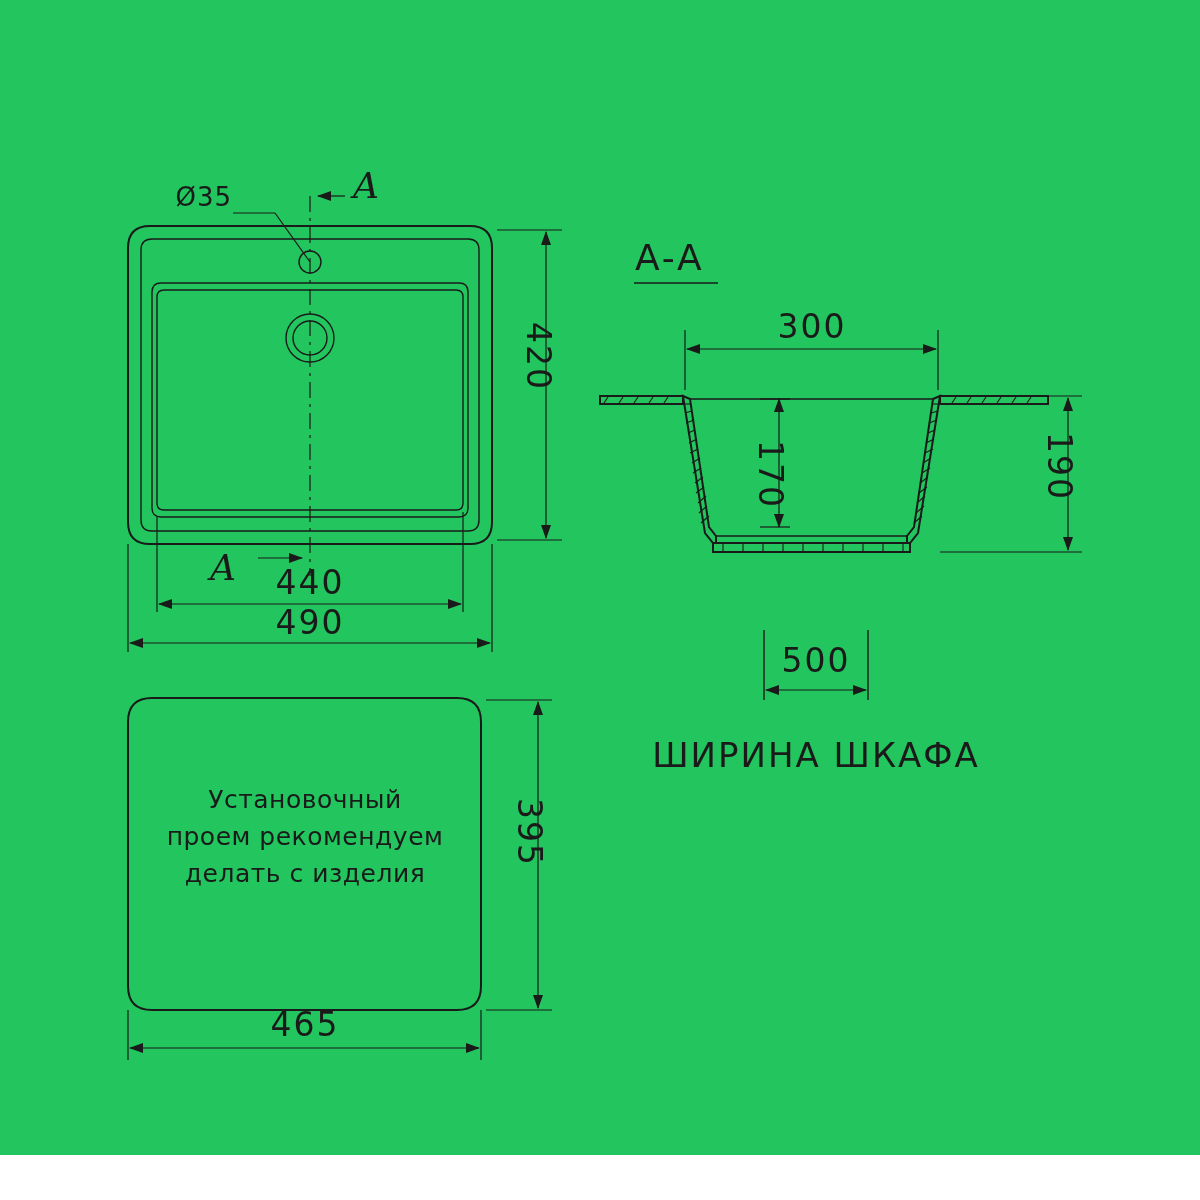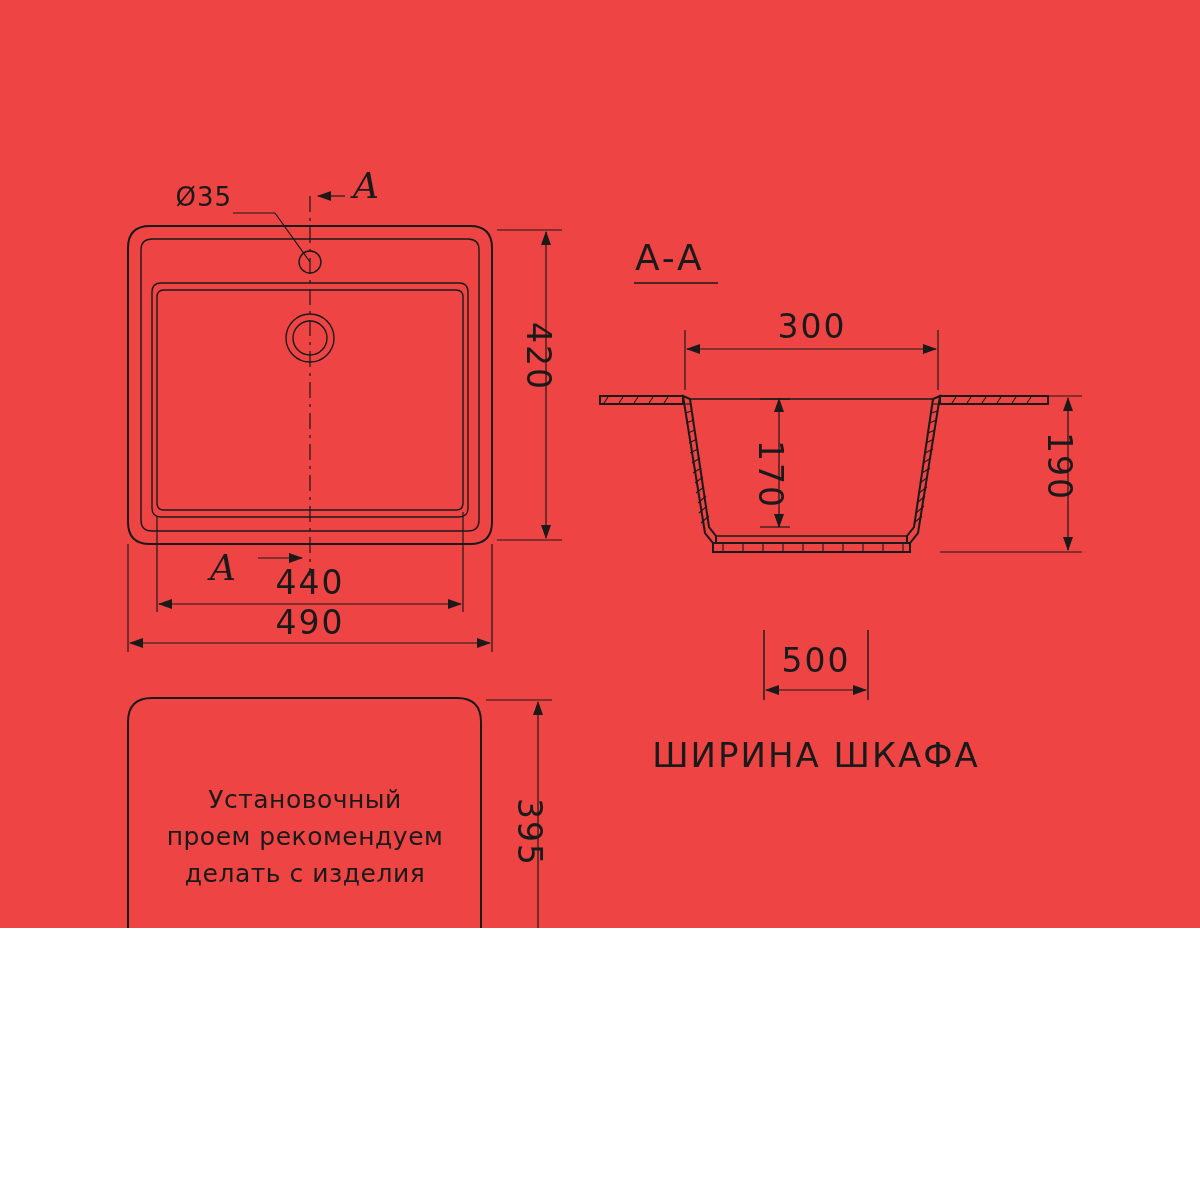--- a/index.html
+++ b/index.html
@@ -6,22 +6,22 @@
     margin: 0;
     padding: 0;
     background: #ffffff;
   }
   body {
     font-family: "DejaVu Sans", sans-serif;
   }
   #sheet {
     position: relative;
     width: 1200px;
-    height: 928px;
-    background: #ef4444;
+    height: 1155px;
+    background: #22c55e;
     overflow: hidden;
   }
   svg.drawing {
     position: absolute;
     left: 0;
     top: 0;
     width: 1200px;
     height: 1200px;
   }
   .ln {

